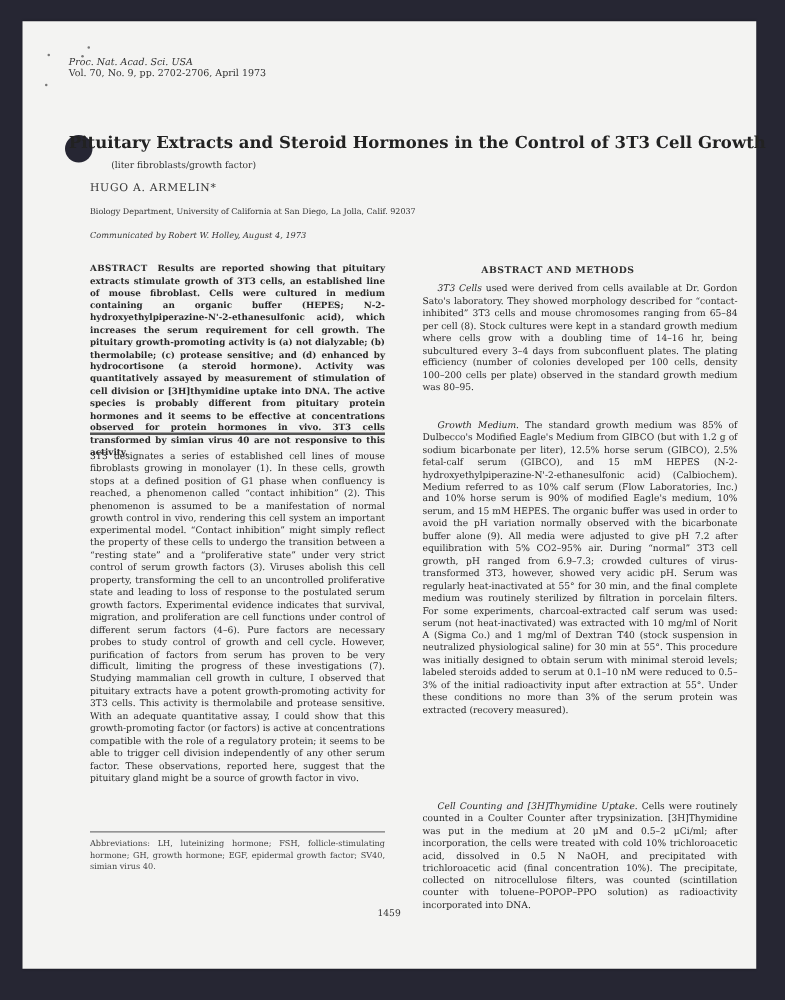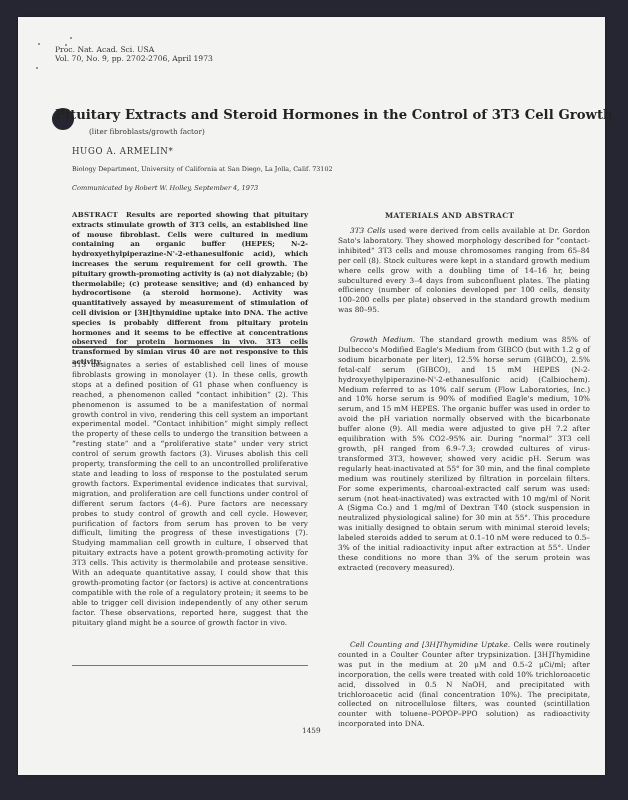--- a/index.html
+++ b/index.html
@@ -16,21 +16,21 @@
   }
   .hole {
     position: absolute; left: 34px; top: 91px; width: 22px; height: 22px;
     border-radius: 50%; background: #262633;
   }
   .speck { position:absolute; width:2px; height:2px; background:#777; border-radius:50%; }
   .journal {
     position: absolute; left: 55px; top: 45px;
     font-size: 7.6px; line-height: 9px; color: #333;
   }
-  .journal .j-name { }
+  .journal .j-name { font-style: italic; }
   .title {
     position: absolute; left: 55px; top: 107px; width: 520px;
     font-size: 13.2px; font-weight: bold; letter-spacing: 0.05px; color: #222;
     white-space: nowrap;
   }
   .keywords {
     position: absolute; left: 89px; top: 127px; font-size: 7.3px; color: #333;
   }
   .author {
     position: absolute; left: 72px; top: 146px; font-size: 8.6px; letter-spacing: 0.6px; color: #333;
@@ -78,37 +78,38 @@
 </div>
 
 <div class="journal">
   <div class="j-name">Proc. Nat. Acad. Sci. USA</div>
   <div>Vol. 70, No. 9, pp. 2702-2706, April 1973</div>
 </div>
 
 <div class="title">Pituitary Extracts and Steroid Hormones in the Control of 3T3 Cell Growth</div>
 <div class="keywords">(liter fibroblasts/growth factor)</div>
 <div class="author">HUGO A. ARMELIN*</div>
-<div class="affil">Biology Department, University of California at San Diego, La Jolla, Calif. 73102</div>
-<div class="communicated">Communicated by Robert W. Holley, September 4, 1973</div>
+<div class="affil">Biology Department, University of California at San Diego, La Jolla, Calif. 92037</div>
+<div class="communicated">Communicated by Robert W. Holley, August 4, 1973</div>
 
 <div class="col col-left abstract">
   <span class="lead">ABSTRACT</span><span>Results are reported showing that pituitary extracts stimulate growth of 3T3 cells, an established line of mouse fibroblast. Cells were cultured in medium containing an organic buffer (HEPES; N-2-hydroxyethylpiperazine-N'-2-ethanesulfonic acid), which increases the serum requirement for cell growth. The pituitary growth-promoting activity is (a) not dialyzable; (b) thermolabile; (c) protease sensitive; and (d) enhanced by hydrocortisone (a steroid hormone). Activity was quantitatively assayed by measurement of stimulation of cell division or [3H]thymidine uptake into DNA. The active species is probably different from pituitary protein hormones and it seems to be effective at concentrations observed for protein hormones in vivo. 3T3 cells transformed by simian virus 40 are not responsive to this activity.</span>
 </div>
 <div class="rule rule1"></div>
 
 <div class="col col-left intro">
   <p class="para" style="text-indent:0">3T3 designates a series of established cell lines of mouse fibroblasts growing in monolayer (1). In these cells, growth stops at a defined position of G1 phase when confluency is reached, a phenomenon called “contact inhibition” (2). This phenomenon is assumed to be a manifestation of normal growth control in vivo, rendering this cell system an important experimental model. “Contact inhibition” might simply reflect the property of these cells to undergo the transition between a “resting state” and a “proliferative state” under very strict control of serum growth factors (3). Viruses abolish this cell property, transforming the cell to an uncontrolled proliferative state and leading to loss of response to the postulated serum growth factors. Experimental evidence indicates that survival, migration, and proliferation are cell functions under control of different serum factors (4–6). Pure factors are necessary probes to study control of growth and cell cycle. However, purification of factors from serum has proven to be very difficult, limiting the progress of these investigations (7). Studying mammalian cell growth in culture, I observed that pituitary extracts have a potent growth-promoting activity for 3T3 cells. This activity is thermolabile and protease sensitive. With an adequate quantitative assay, I could show that this growth-promoting factor (or factors) is active at concentrations compatible with the role of a regulatory protein; it seems to be able to trigger cell division independently of any other serum factor. These observations, reported here, suggest that the pituitary gland might be a source of growth factor in vivo.</p>
 </div>
 
 <div class="rule rule2"></div>
 <div class="col col-left footnotes">
+  <p>Abbreviations: LH, luteinizing hormone; FSH, follicle-stimulating hormone; GH, growth hormone; EGF, epidermal growth factor; SV40, simian virus 40.</p>
 </div>
 
-<div class="section-head">MATERIALS AND ABSTRACT</div>
+<div class="section-head">ABSTRACT AND METHODS</div>
 
 <div class="col col-right m1">
   <p class="para"><span class="ital">3T3 Cells</span><span> used were derived from cells available at Dr. Gordon Sato's laboratory. They showed morphology described for “contact-inhibited” 3T3 cells and mouse chromosomes ranging from 65–84 per cell (8). Stock cultures were kept in a standard growth medium where cells grow with a doubling time of 14–16 hr, being subcultured every 3–4 days from subconfluent plates. The plating efficiency (number of colonies developed per 100 cells, density 100–200 cells per plate) observed in the standard growth medium was 80–95.</span></p>
 </div>
 <div class="col col-right m2">
   <p class="para"><span class="ital">Growth Medium.</span><span> The standard growth medium was 85% of Dulbecco's Modified Eagle's Medium from GIBCO (but with 1.2 g of sodium bicarbonate per liter), 12.5% horse serum (GIBCO), 2.5% fetal-calf serum (GIBCO), and 15 mM HEPES (N-2-hydroxyethylpiperazine-N'-2-ethanesulfonic acid) (Calbiochem). Medium referred to as 10% calf serum (Flow Laboratories, Inc.) and 10% horse serum is 90% of modified Eagle's medium, 10% serum, and 15 mM HEPES. The organic buffer was used in order to avoid the pH variation normally observed with the bicarbonate buffer alone (9). All media were adjusted to give pH 7.2 after equilibration with 5% CO2–95% air. During “normal” 3T3 cell growth, pH ranged from 6.9–7.3; crowded cultures of virus-transformed 3T3, however, showed very acidic pH. Serum was regularly heat-inactivated at 55° for 30 min, and the final complete medium was routinely sterilized by filtration in porcelain filters. For some experiments, charcoal-extracted calf serum was used: serum (not heat-inactivated) was extracted with 10 mg/ml of Norit A (Sigma Co.) and 1 mg/ml of Dextran T40 (stock suspension in neutralized physiological saline) for 30 min at 55°. This procedure was initially designed to obtain serum with minimal steroid levels; labeled steroids added to serum at 0.1–10 nM were reduced to 0.5–3% of the initial radioactivity input after extraction at 55°. Under these conditions no more than 3% of the serum protein was extracted (recovery measured).</span></p>
 </div>
 <div class="col col-right m3">
   <p class="para"><span class="ital">Cell Counting and [3H]Thymidine Uptake.</span><span> Cells were routinely counted in a Coulter Counter after trypsinization. [3H]Thymidine was put in the medium at 20 μM and 0.5–2 μCi/ml; after incorporation, the cells were treated with cold 10% trichloroacetic acid, dissolved in 0.5 N NaOH, and precipitated with trichloroacetic acid (final concentration 10%). The precipitate, collected on nitrocellulose filters, was counted (scintillation counter with toluene–POPOP–PPO solution) as radioactivity incorporated into DNA.</span></p>
 </div>

